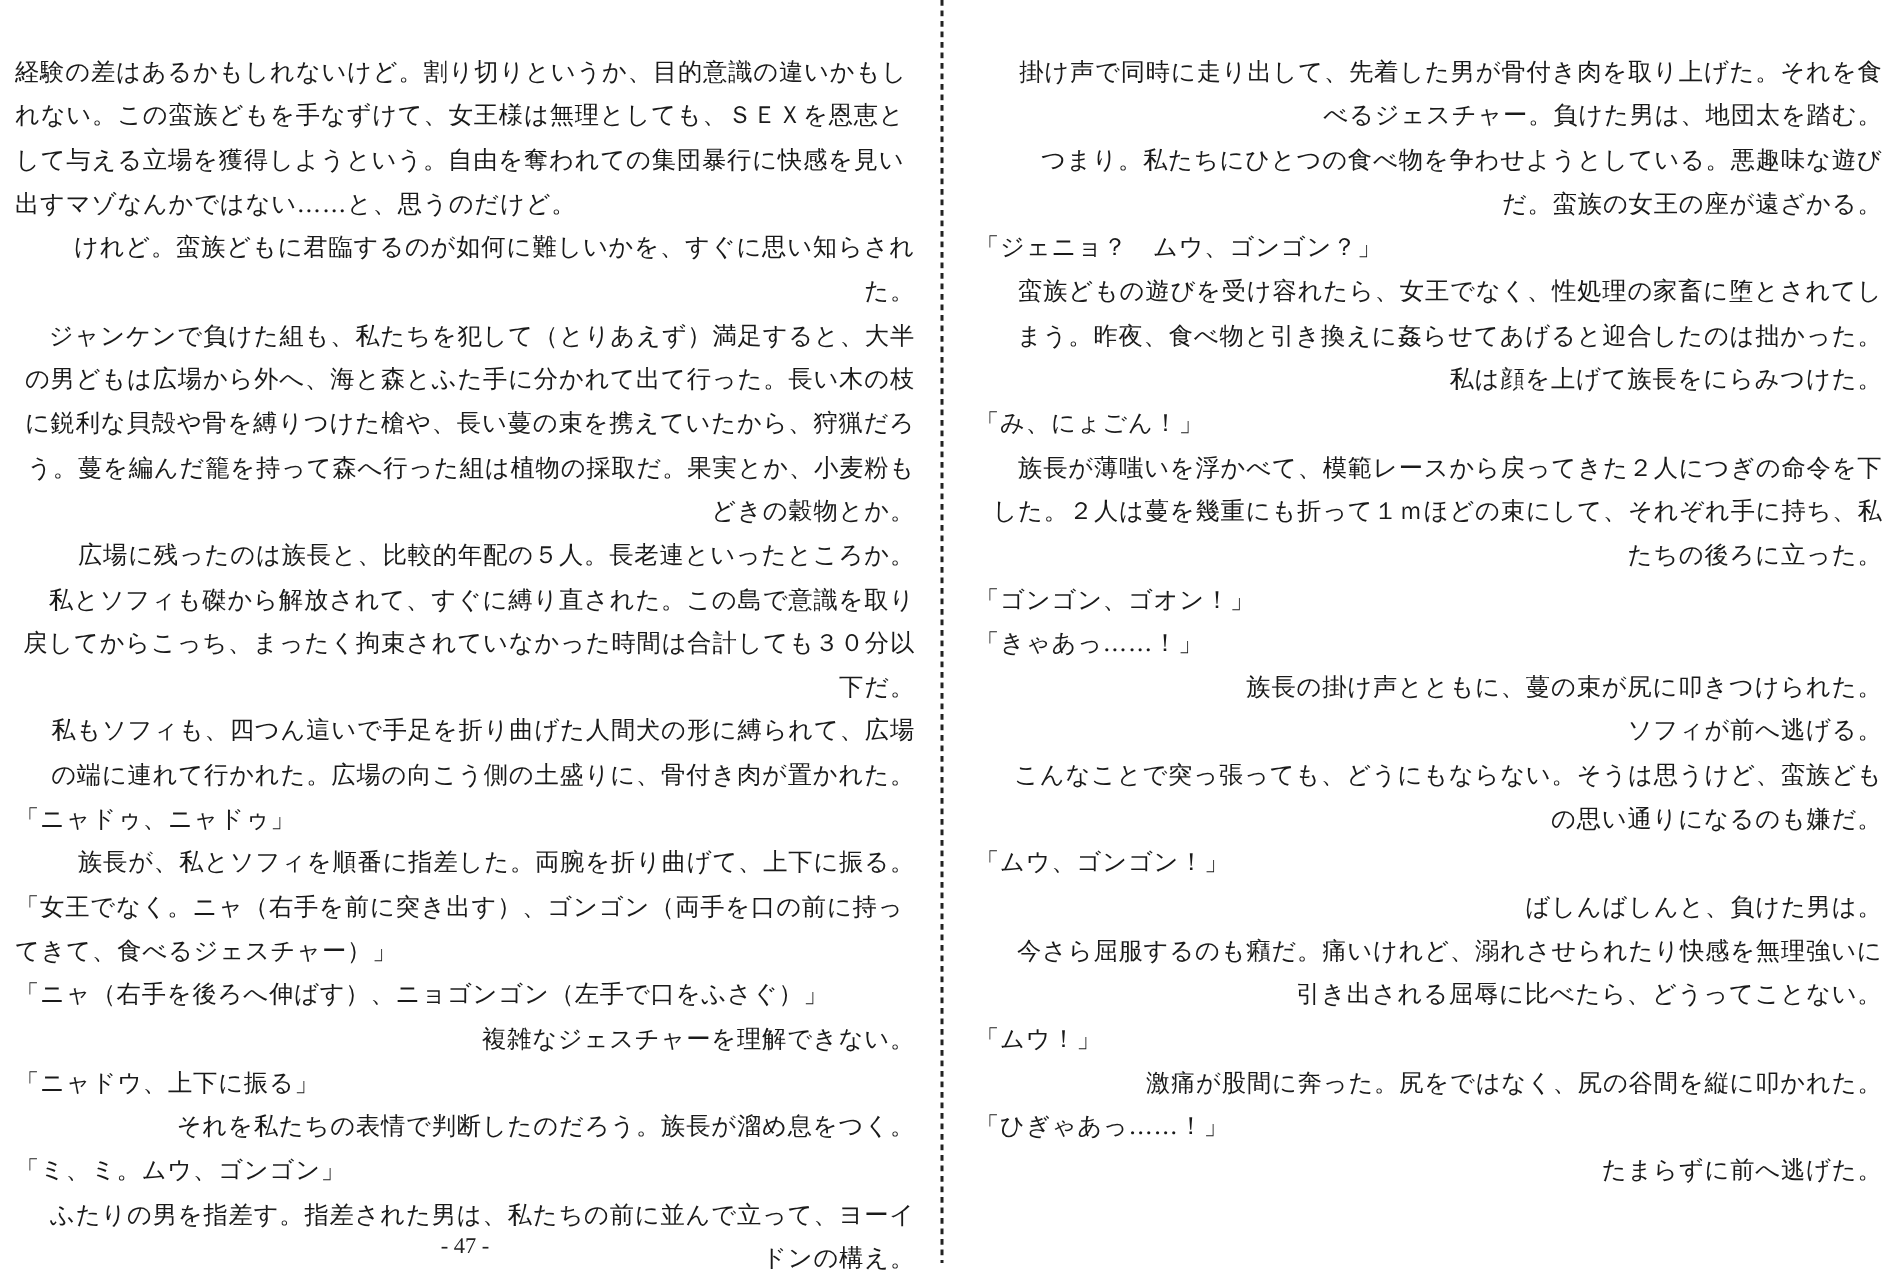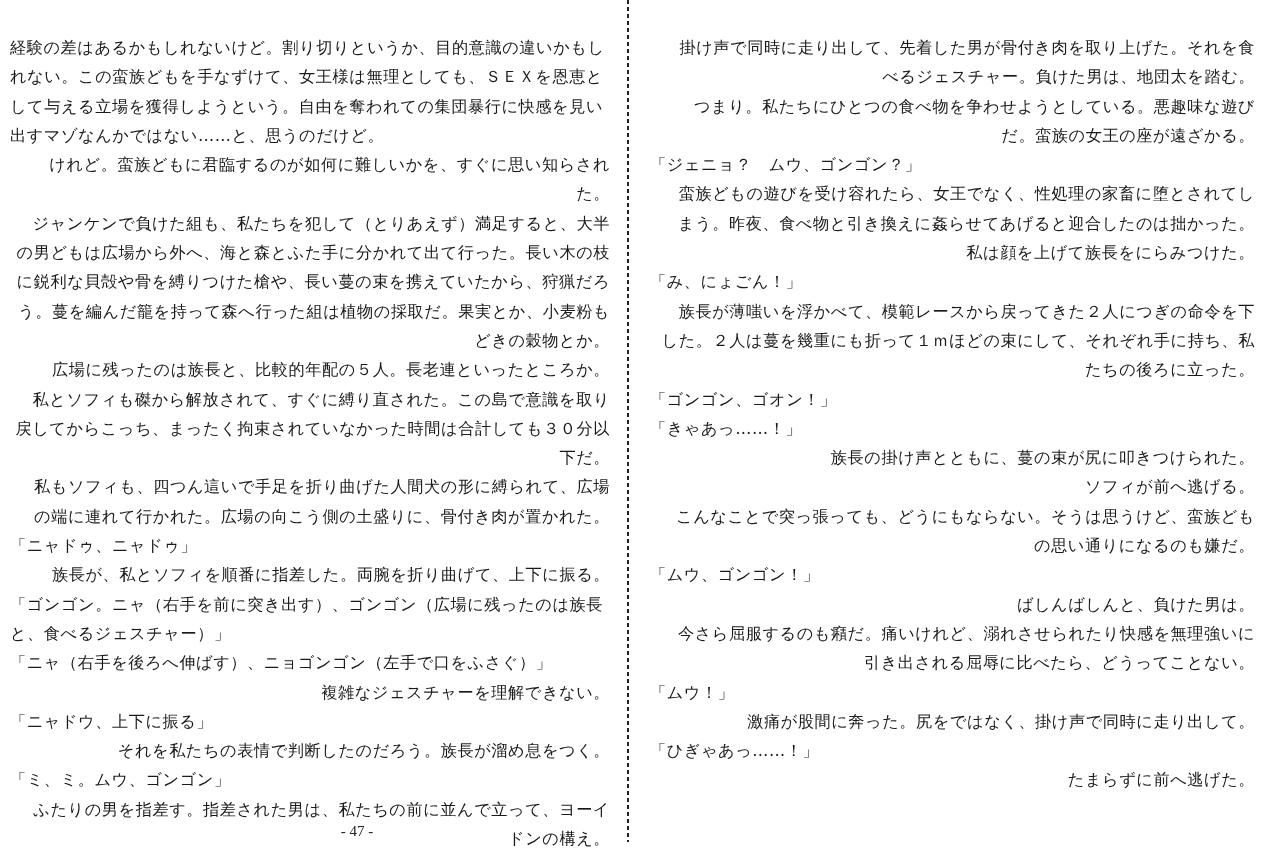--- a/index.html
+++ b/index.html
@@ -18,21 +18,21 @@
     white-space: normal; word-break: break-all;
   }
   .para { margin: 0; }
   .para.indent { text-indent: 1em; text-align: right; }
   .page-number {
     position: absolute; top: 811px; left: 0; right: 0;
     text-align: center; font-size: 15px;
     font-family: "Liberation Serif", "DejaVu Serif", serif;
     color: #222;
   }
-  .page-left .page-number { left: -10px; width: 620px; padding-left: 47px; }
+  .page-left .page-number { left: -10px; width: 620px; }
   .page-right .page-number { left: -10px; width: 620px; }
   .divider {
     position: absolute; left: 627px; top: 0; width: 2px; height: 842px;
     background-image: linear-gradient(to bottom, #222 0, #222 4px, transparent 4px, transparent 7px);
     background-size: 2px 7px;
     background-repeat: repeat-y;
   }
 </style>
 </head>
 <body>
@@ -40,21 +40,21 @@
 <div class="page page-left">
   <div class="text-body">
     <p class="para">経験の差はあるかもしれないけど。割り切りというか、目的意識の違いかもしれない。この蛮族どもを手なずけて、女王様は無理としても、ＳＥＸを恩恵として与える立場を獲得しようという。自由を奪われての集団暴行に快感を見い出すマゾなんかではない……と、思うのだけど。</p>
     <p class="para indent">けれど。蛮族どもに君臨するのが如何に難しいかを、すぐに思い知らされた。</p>
     <p class="para indent">ジャンケンで負けた組も、私たちを犯して（とりあえず）満足すると、大半の男どもは広場から外へ、海と森とふた手に分かれて出て行った。長い木の枝に鋭利な貝殻や骨を縛りつけた槍や、長い蔓の束を携えていたから、狩猟だろう。蔓を編んだ籠を持って森へ行った組は植物の採取だ。果実とか、小麦粉もどきの穀物とか。</p>
     <p class="para indent">広場に残ったのは族長と、比較的年配の５人。長老連といったところか。</p>
     <p class="para indent">私とソフィも磔から解放されて、すぐに縛り直された。この島で意識を取り戻してからこっち、まったく拘束されていなかった時間は合計しても３０分以下だ。</p>
     <p class="para indent">私もソフィも、四つん這いで手足を折り曲げた人間犬の形に縛られて、広場の端に連れて行かれた。広場の向こう側の土盛りに、骨付き肉が置かれた。</p>
     <p class="para">「ニャドゥ、ニャドゥ」</p>
     <p class="para indent">族長が、私とソフィを順番に指差した。両腕を折り曲げて、上下に振る。</p>
-    <p class="para">「ゴンゴン。ニャ（右手を前に突き出す）、ゴンゴン（広場に残ったのは族長と、食べるジェスチャー）」</p>
+    <p class="para">「女王でなく。ニャ（右手を前に突き出す）、ゴンゴン（両手を口の前に持ってきて、食べるジェスチャー）」</p>
     <p class="para">「ニャ（右手を後ろへ伸ばす）、ニョゴンゴン（左手で口をふさぐ）」</p>
     <p class="para indent">複雑なジェスチャーを理解できない。</p>
     <p class="para">「ニャドウ、上下に振る」</p>
     <p class="para indent">それを私たちの表情で判断したのだろう。族長が溜め息をつく。</p>
     <p class="para">「ミ、ミ。ムウ、ゴンゴン」</p>
     <p class="para indent">ふたりの男を指差す。指差された男は、私たちの前に並んで立って、ヨーイドンの構え。</p>
     <p class="para">「ゴンゴン、ゴオン！」</p>
   </div>
   <div class="page-number">- 47 -</div>
 </div>
@@ -72,17 +72,17 @@
     <p class="para indent">族長が薄嗤いを浮かべて、模範レースから戻ってきた２人につぎの命令を下した。２人は蔓を幾重にも折って１ｍほどの束にして、それぞれ手に持ち、私たちの後ろに立った。</p>
     <p class="para">「ゴンゴン、ゴオン！」</p>
     <p class="para">「きゃあっ……！」</p>
     <p class="para indent">族長の掛け声とともに、蔓の束が尻に叩きつけられた。</p>
     <p class="para indent">ソフィが前へ逃げる。</p>
     <p class="para indent">こんなことで突っ張っても、どうにもならない。そうは思うけど、蛮族どもの思い通りになるのも嫌だ。</p>
     <p class="para">「ムウ、ゴンゴン！」</p>
     <p class="para indent">ばしんばしんと、負けた男は。</p>
     <p class="para indent">今さら屈服するのも癪だ。痛いけれど、溺れさせられたり快感を無理強いに引き出される屈辱に比べたら、どうってことない。</p>
     <p class="para">「ムウ！」</p>
-    <p class="para indent">激痛が股間に奔った。尻をではなく、掛け声で同時に走り出して。</p>
+    <p class="para indent">激痛が股間に奔った。尻をではなく、尻の谷間を縦に叩かれた。</p>
     <p class="para">「ひぎゃあっ……！」</p>
     <p class="para indent">たまらずに前へ逃げた。</p>
   </div>
 </div>
 
 </body></html>

